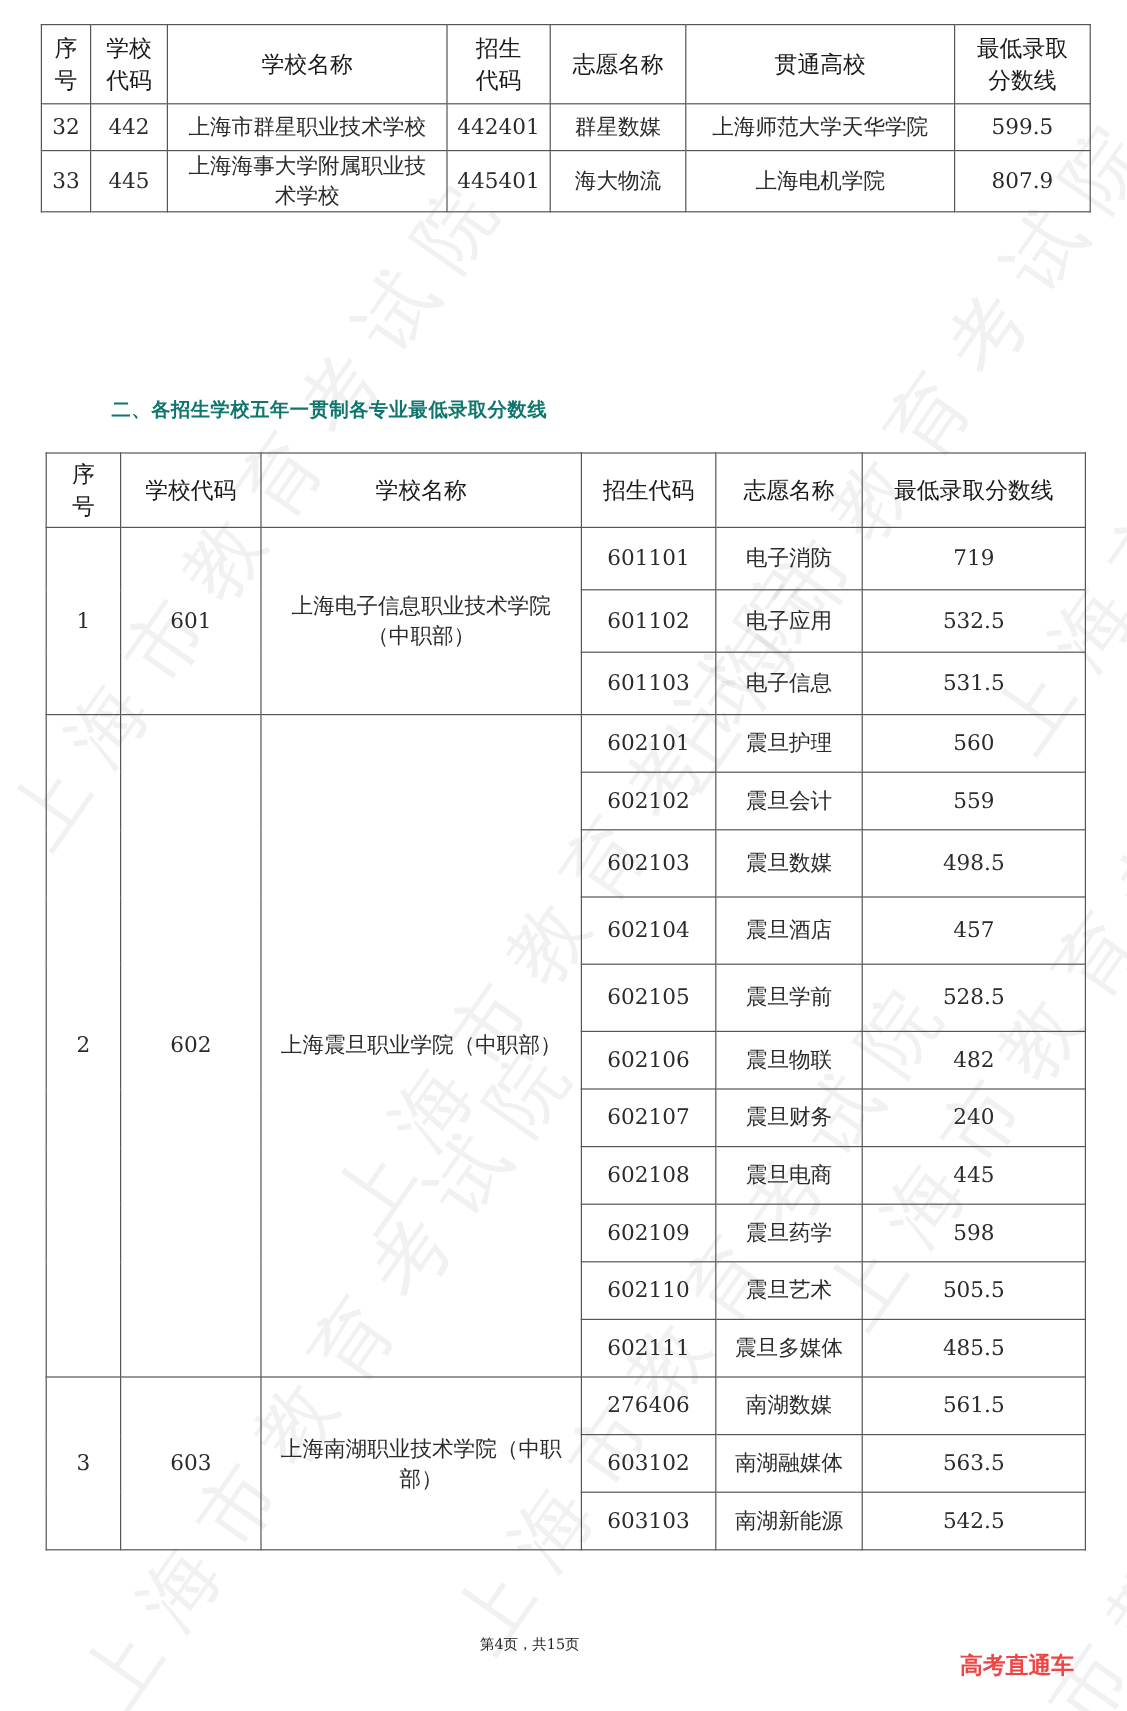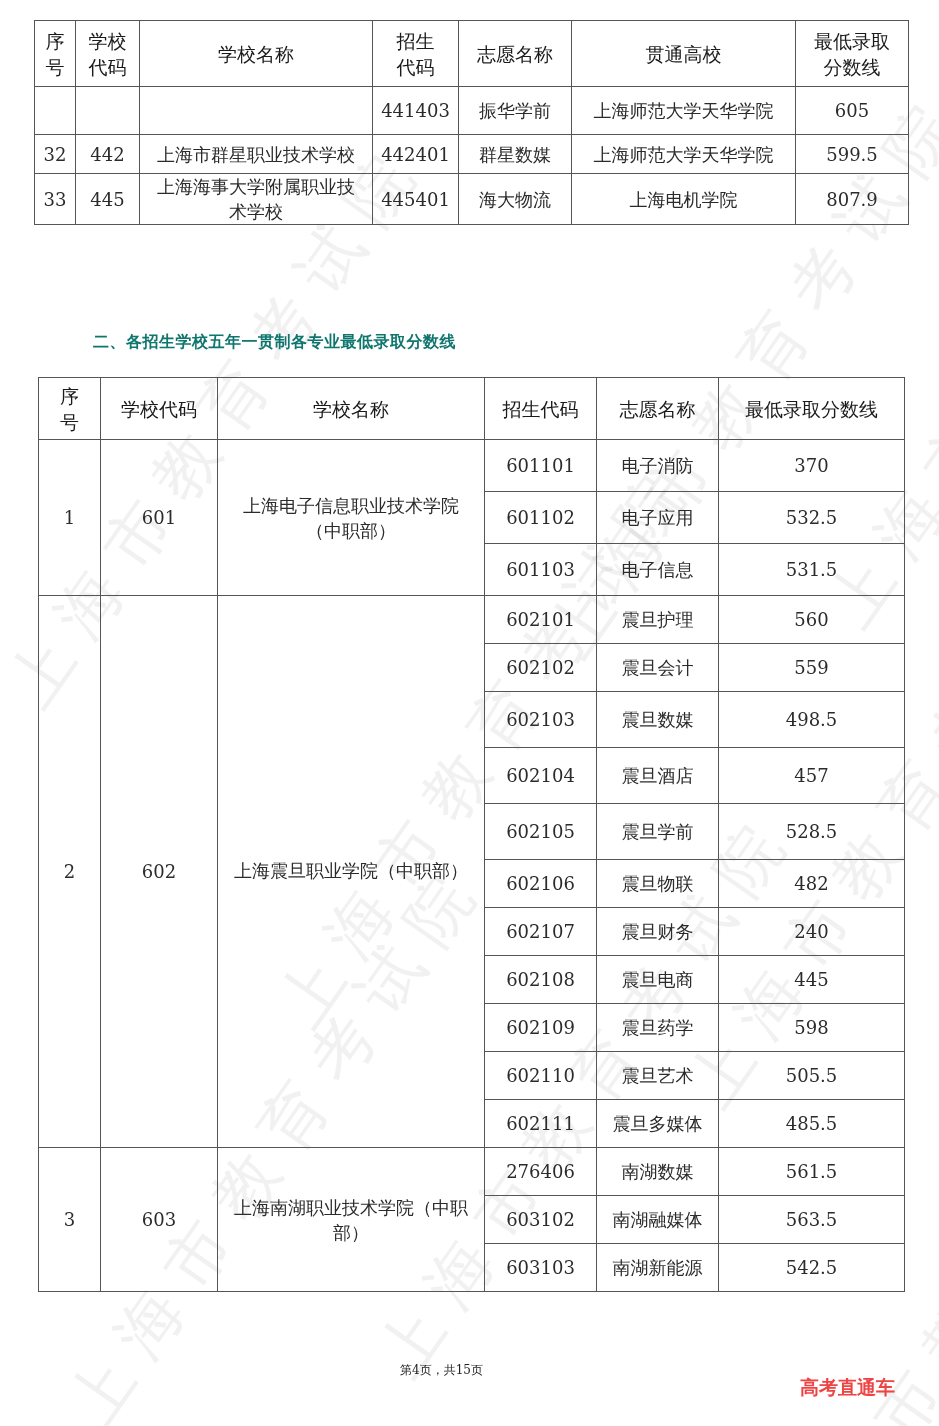--- a/index.html
+++ b/index.html
@@ -64,29 +64,20 @@
       <th>学校名称</th>
       <th style="white-space:pre-line">招生
 代码</th>
       <th>志愿名称</th>
       <th>贯通高校</th>
       <th style="white-space:pre-line">最低录取
 分数线</th>
     </tr>
   </thead>
   <tbody id="t1-body">
-      <tr>
-        <td></td>
-        <td></td>
-        <td style="padding: 0px 14px;"></td>
-        <td>441403</td>
-        <td>振华学前</td>
-        <td>上海师范大学天华学院</td>
-        <td>605</td>
-      </tr>
       <tr class="tall">
         <td>32</td>
         <td>442</td>
         <td style="padding: 1px 14px;">上海市群星职业技术学校</td>
         <td>442401</td>
         <td>群星数媒</td>
         <td>上海师范大学天华学院</td>
         <td>599.5</td>
       </tr>
       <tr class="tall">
@@ -123,21 +114,21 @@
       <th>最低录取分数线</th>
     </tr>
   </thead>
   <tbody id="t2-body">
       <tr class="mid" style="height: 52px;">
         <td rowspan="3">1</td>
         <td rowspan="3">601</td>
         <td rowspan="3" style="padding: 0px 12px;">上海电子信息职业技术学院（中职部）</td>
         <td>601101</td>
         <td>电子消防</td>
-        <td>370</td>
+        <td>719</td>
       </tr>
       <tr class="mid" style="height: 52px;">
         <td>601102</td>
         <td>电子应用</td>
         <td>532.5</td>
       </tr>
       <tr class="mid" style="height: 52px;">
         <td>601103</td>
         <td>电子信息</td>
         <td>531.5</td>

